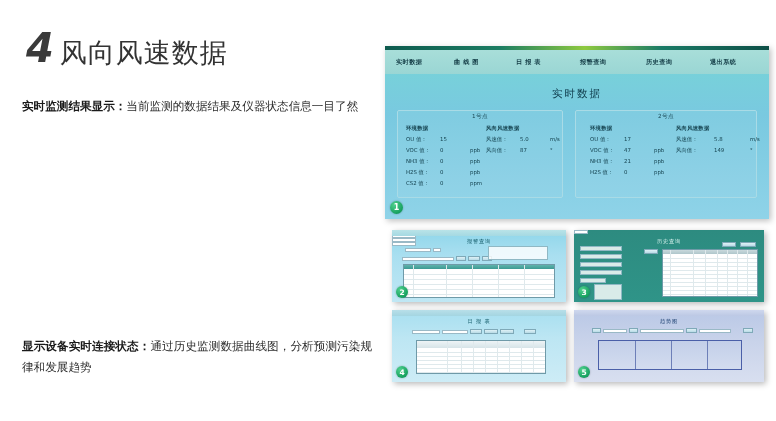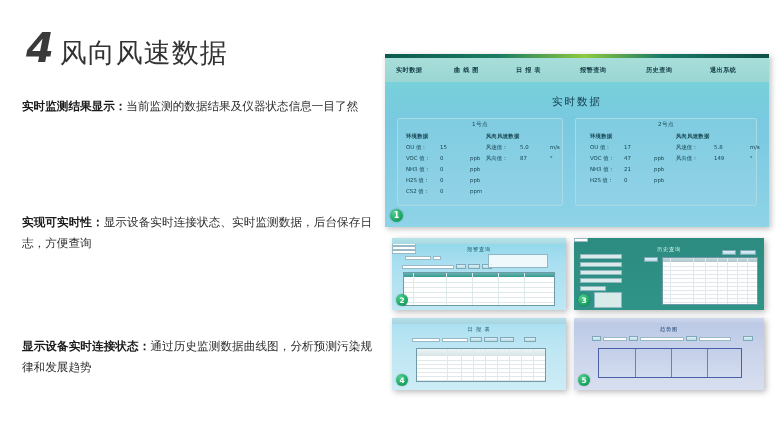--- a/index.html
+++ b/index.html
@@ -31,21 +31,21 @@
   }
 
   .bullet {
     position: absolute; left: 22px; width: 350px;
     font-size: 11.6px; line-height: 1.85; color: #2d2d2d;
     text-align: justify;
   }
   .bullet .lead { font-weight: bold; color: #1a1a1a; }
 
   
-  #right-col { position: absolute; left: 378px; top: 16px; width: 398px; height: 363px; }
+  #right-col { position: absolute; left: 378px; top: 8px; width: 398px; height: 363px; }
 
   
   #app-shot {
     position: absolute; left: 7px; top: 38px; width: 384px; height: 173px;
     background: linear-gradient(180deg,#5fcfd6 0%, #77d3d8 8%, #79c9e0 40%, #8fd3e8 100%);
     box-shadow: 2px 2px 6px rgba(0,0,0,0.25);
     overflow: hidden;
   }
   #app-topstrip {
     position:absolute; left:0; top:0; width:100%; height:4px;
@@ -155,23 +155,20 @@
     <div id="title-block">
       <span id="title-num">4</span>
       <span id="title-text">风向风速数据</span>
     </div>
 
     <div class="bullet" style="top:96px;">
       <span class="lead">实时监测结果显示：</span><span>当前监测的数据结果及仪器状态信息一目了然</span>
     </div>
 
 
-    <div class="bullet" style="top:212px;">
-      <span class="lead">实现可实时性：</span><span>显示设备实时连接状态、实时监测数据，后台保存日志，方便查询</span>
-    </div>
 
 
     <div class="bullet" style="top:336px;">
       <span class="lead">显示设备实时连接状态：</span><span>通过历史监测数据曲线图，分析预测污染规律和发展趋势</span>
     </div>
   </div>
 
   <div id="right-col">
 
     <div id="app-shot">

